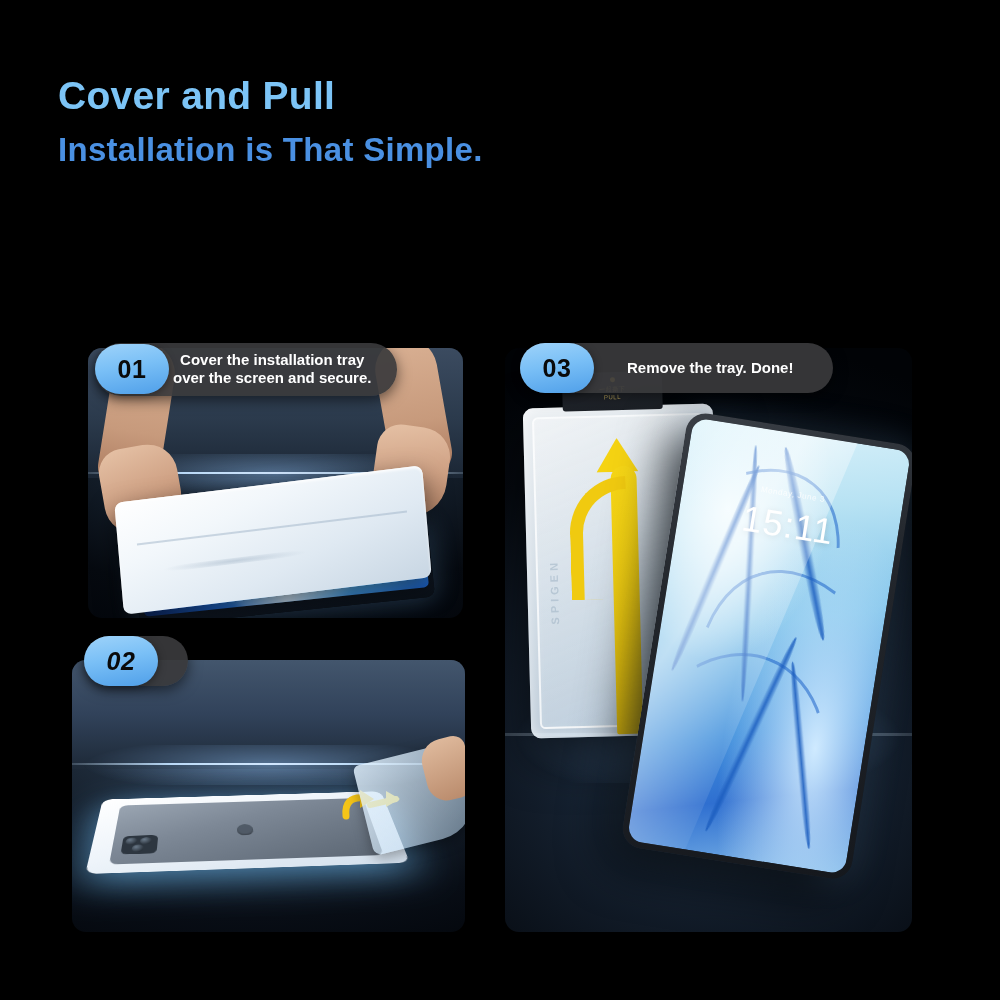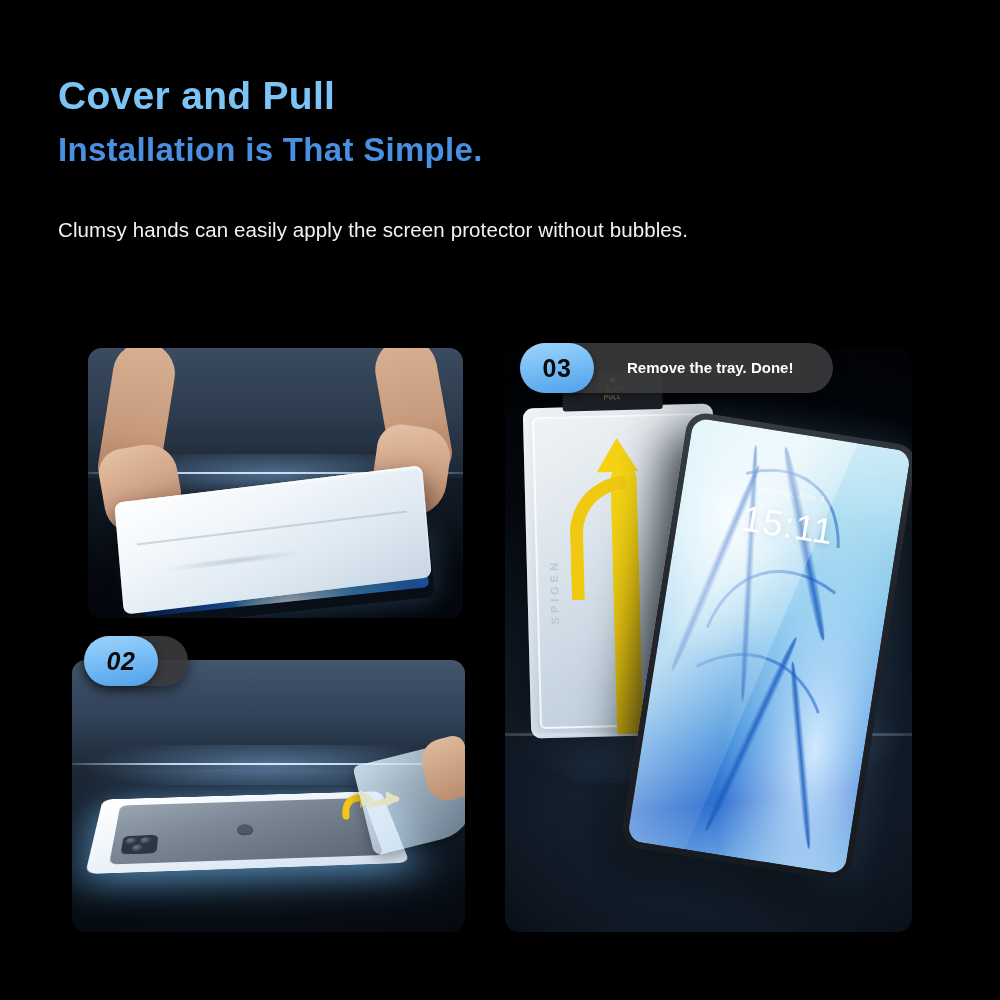--- a/index.html
+++ b/index.html
@@ -209,21 +209,20 @@
 </style>
 </head>
 <body>
 
 <div class="page">
 
   <div class="headline">
     <div class="h-line1">Cover and Pull</div>
     <div class="h-line2">Installation is That Simple.</div>
   </div>
-  <div class="subhead">Clumsy hands can easily apply the screen protector without bubbles.</div>
 
   <div class="panel" id="panel1">
     <div class="p1-bg-top"></div>
     <div class="glowbar" style="top:46%"></div>
     <div class="arm left"></div>
     <div class="arm right"></div>
     <div class="hand left"></div>
     <div class="hand right"></div>
     <div class="tablet1">
       <div class="scr"></div>
@@ -279,20 +278,27 @@
         <div class="petal pc"></div>
         <div class="petal pd"></div>
         <div class="petal pe"></div>
         <div class="lockdate">Monday, June 3</div>
         <div class="locktime">15:11</div>
         <div class="shine"></div>
       </div>
     </div>
   </div>
 
+  <div class="step" id="step1">
+    <div class="pill">
+      <div class="num">01</div>
+      <div class="cap">Cover the installation tray
+over the screen and secure.</div>
+    </div>
+  </div>
 
   <div class="step" id="step2">
     <div class="pill">
       <div class="num">02</div>
     </div>
   </div>
 
   <div class="step" id="step3">
     <div class="pill">
       <div class="num">03</div>

